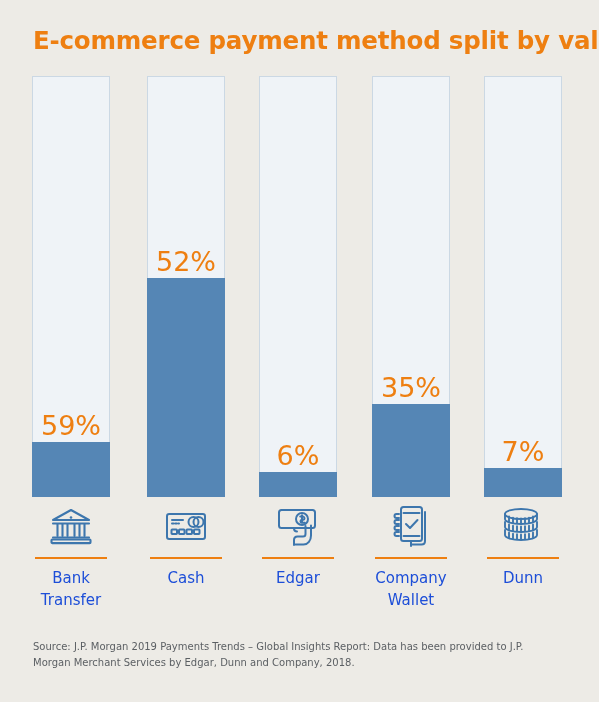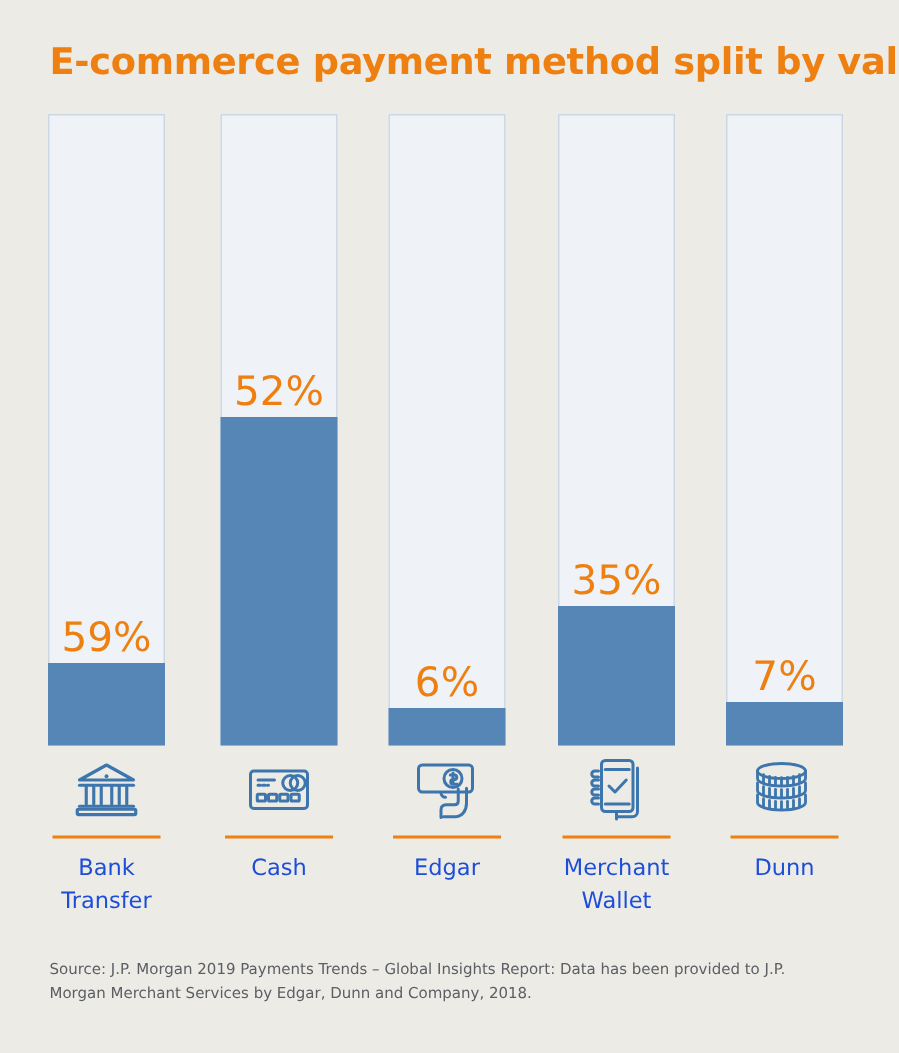--- a/index.html
+++ b/index.html
@@ -225,21 +225,21 @@
           <path d="M17 21 l4 4 l7.5 -8"></path>
           <path d="M10 11 h-2.5 a2 2 0 0 0 0 4 H10"></path>
           <path d="M10 17 h-2.5 a2 2 0 0 0 0 4 H10"></path>
           <path d="M10 23 h-2.5 a2 2 0 0 0 0 4 H10"></path>
           <path d="M10 29 h-2.5 a2 2 0 0 0 0 4 H10"></path>
           <path d="M36 9 v29 c0 2 -1.5 3.5 -3.5 3.5 h-10"></path>
           <line x1="22" y1="38" x2="22" y2="43"></line>
         </svg>
       </div>
       <div class="legend-rule"></div>
-      <div class="legend-label">Merchant
+      <div class="legend-label">Company
 Wallet</div>
     </div>
 
     <div class="legend-col" style="left:452px;">
       <div class="legend-icon">
         <svg width="48" height="42" viewBox="0 0 48 42" fill="none" stroke="#3d76ad" stroke-width="1.9" stroke-linecap="round" stroke-linejoin="round">
           <ellipse cx="22" cy="9" rx="16" ry="5"></ellipse>
           <path d="M6 9 v5 c0 2.8 7.2 5 16 5 s16 -2.2 16 -5 V9"></path>
           <line x1="10" y1="11.5" x2="10" y2="16.5"></line>
           <line x1="14" y1="12.6" x2="14" y2="17.6"></line>

